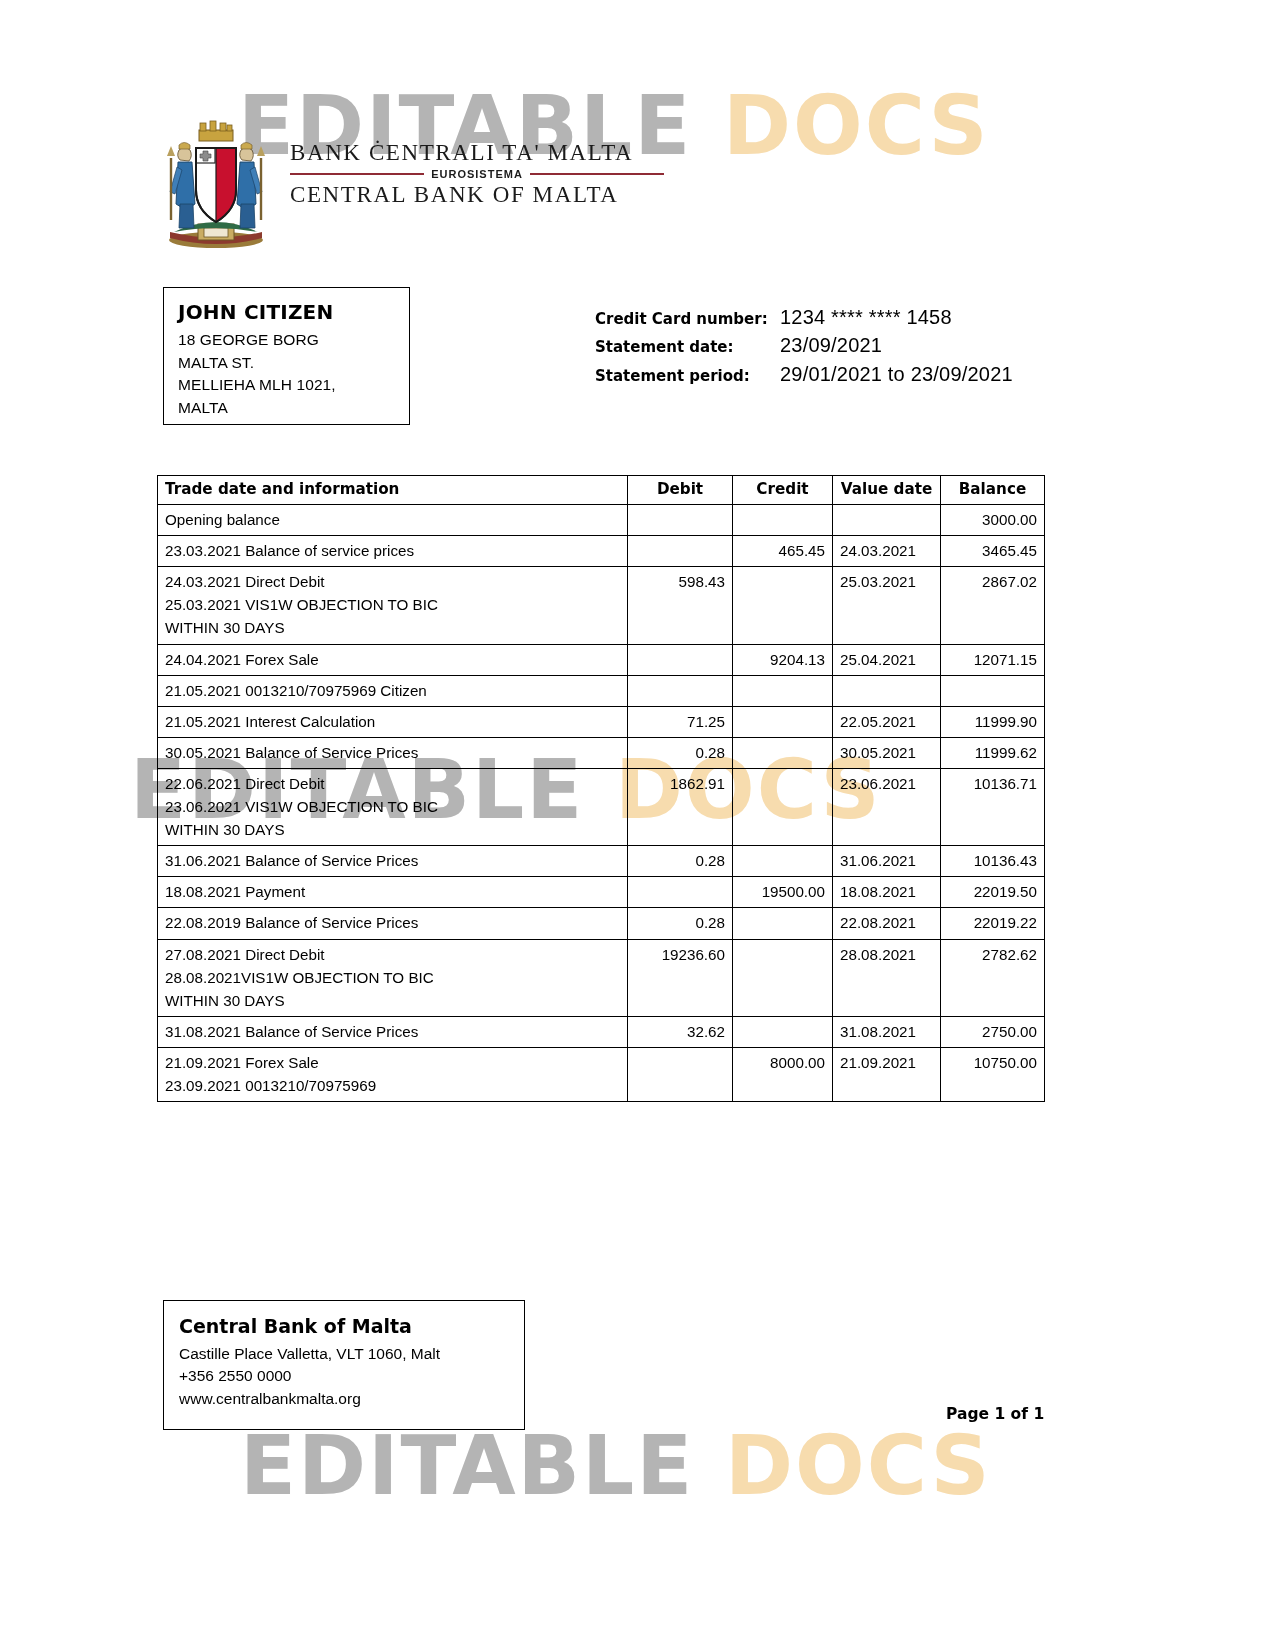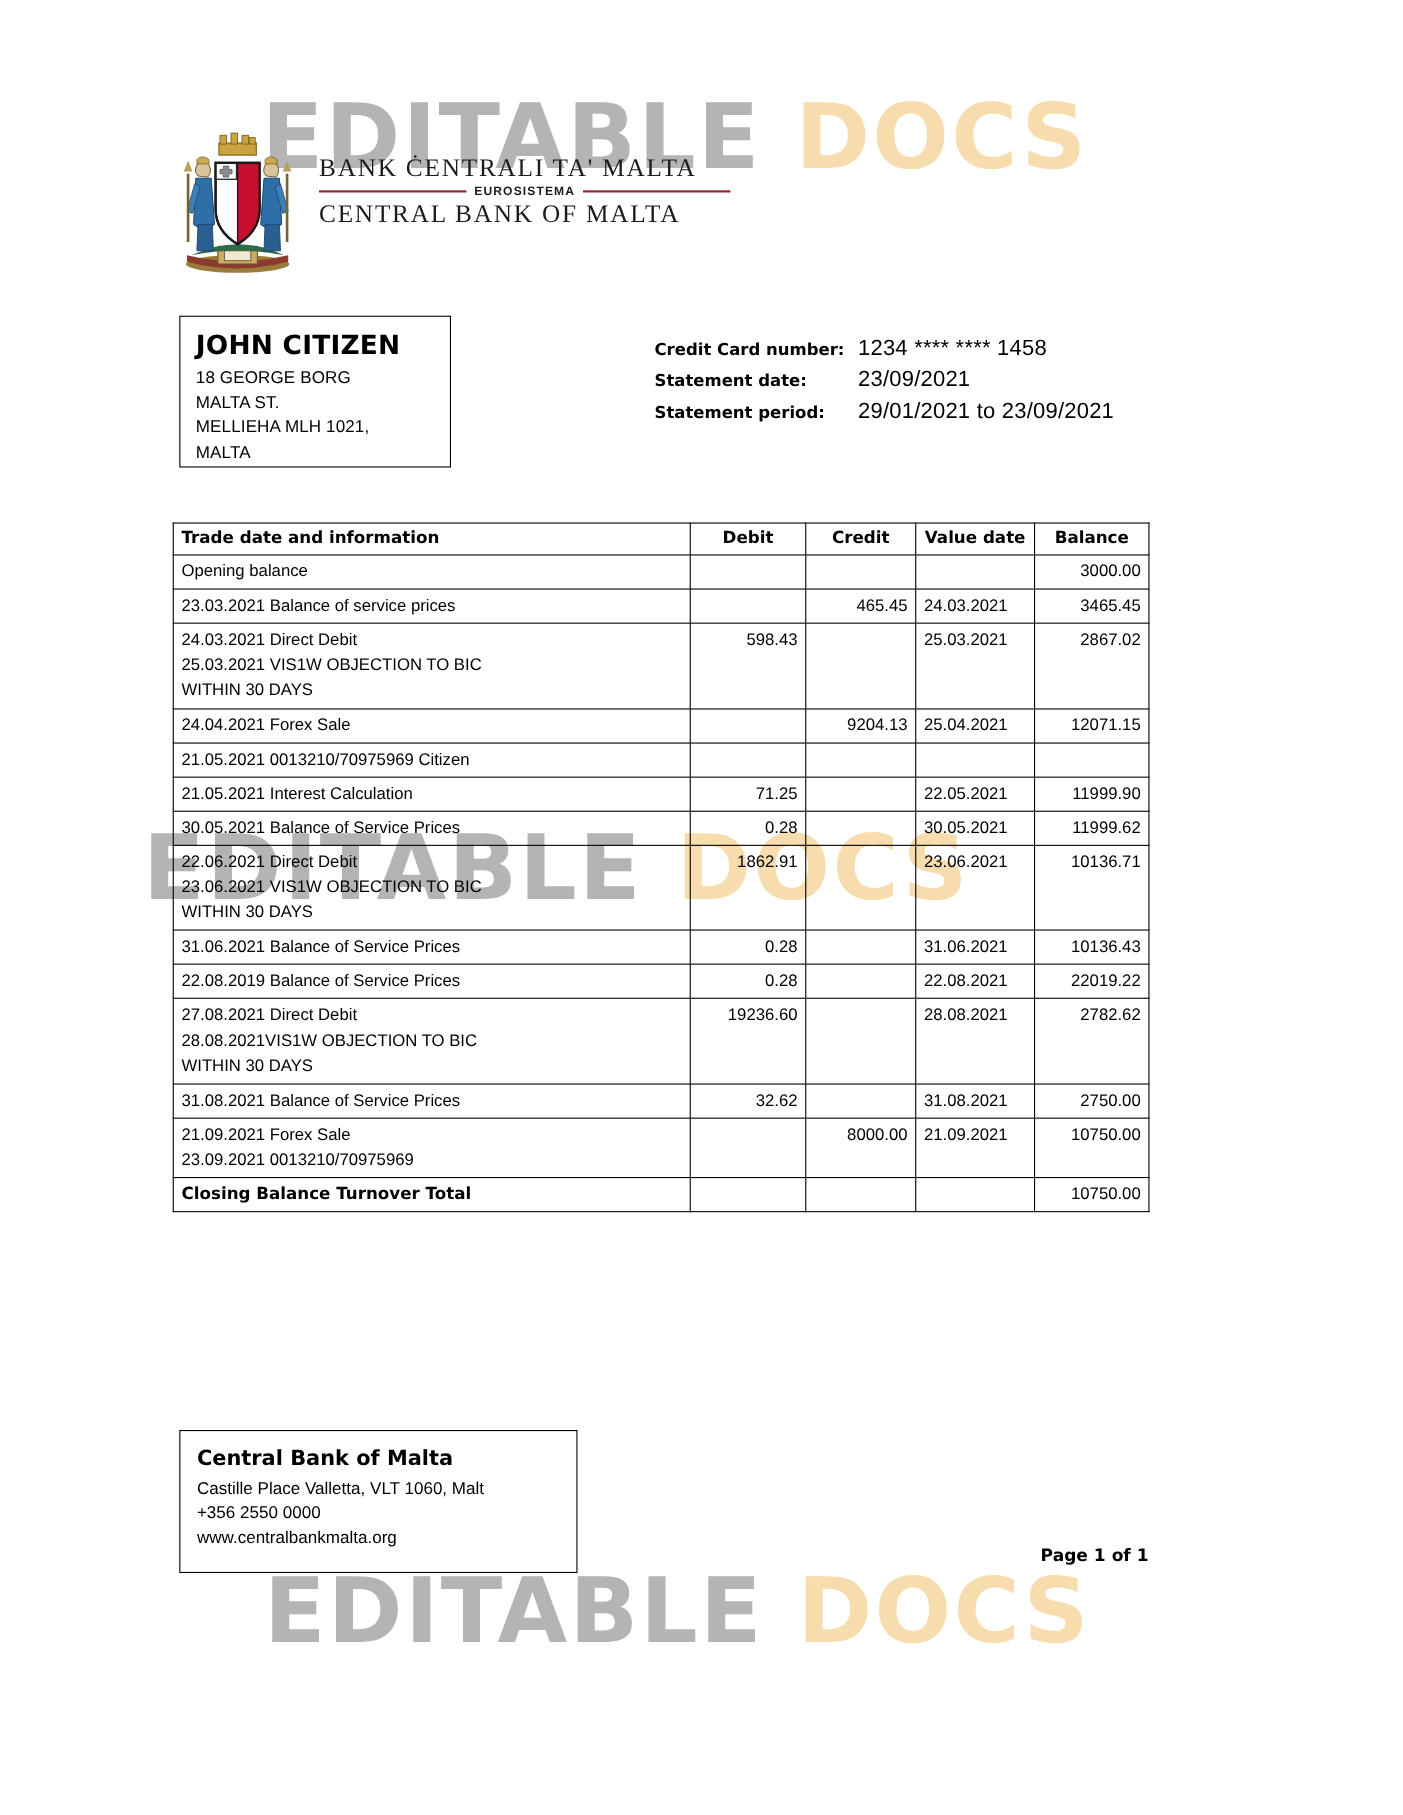--- a/index.html
+++ b/index.html
@@ -89,21 +89,21 @@
     left: 163px;
     top: 287px;
     width: 247px;
     height: 138px;
     border: 1.6px solid #000;
     box-sizing: border-box;
     padding: 12px 0 0 14px;
     z-index: 2;
   }
   #cust-name {
-    font-size: 24px;
+    font-size: 20px;
     font-weight: 700;
     letter-spacing: 0.2px;
     margin-bottom: 5px;
     font-family: "DejaVu Sans", sans-serif;
   }
   .addr-line {
     font-size: 15.5px;
     line-height: 1.46;
     letter-spacing: 0.1px;
   }
@@ -402,20 +402,29 @@
         <td class="col-desc">
           <span class="desc-extra">31.06.2021 Balance of Service Prices</span>
         </td>
         <td class="col-debit">0.28</td>
         <td class="col-credit"></td>
         <td class="col-vdate">31.06.2021</td>
         <td class="col-bal">10136.43</td>
       </tr>
       <tr>
         <td class="col-desc">
+          <span class="desc-extra">18.08.2021 Payment</span>
+        </td>
+        <td class="col-debit"></td>
+        <td class="col-credit">19500.00</td>
+        <td class="col-vdate">18.08.2021</td>
+        <td class="col-bal">22019.50</td>
+      </tr>
+      <tr>
+        <td class="col-desc">
           <span class="desc-extra">22.08.2019 Balance of Service Prices</span>
         </td>
         <td class="col-debit">0.28</td>
         <td class="col-credit"></td>
         <td class="col-vdate">22.08.2021</td>
         <td class="col-bal">22019.22</td>
       </tr>
       <tr>
         <td class="col-desc">
           <span class="desc-extra">27.08.2021 Direct Debit</span>
@@ -437,27 +446,20 @@
         <td class="col-bal">2750.00</td>
       </tr>
       <tr>
         <td class="col-desc">
           <span class="desc-extra">21.09.2021  Forex Sale</span>
           <span class="desc-extra">23.09.2021 0013210/70975969</span>
         </td>
         <td class="col-debit"></td>
         <td class="col-credit">8000.00</td>
         <td class="col-vdate">21.09.2021</td>
-        <td class="col-bal">10750.00</td>
-      </tr>
-      <tr class="total-row">
-        <td class="col-desc">Closing Balance Turnover Total</td>
-        <td class="col-debit"></td>
-        <td class="col-credit"></td>
-        <td class="col-vdate"></td>
         <td class="col-bal">10750.00</td>
       </tr>
     </tbody>
 </table>
 
 <div id="footer-box">
   <div id="footer-title">Central Bank of Malta</div>
   <div class="footer-line">Castille Place Valletta, VLT 1060, Malt</div>
   <div class="footer-line">+356 2550 0000</div>
   <div class="footer-line">www.centralbankmalta.org</div>

